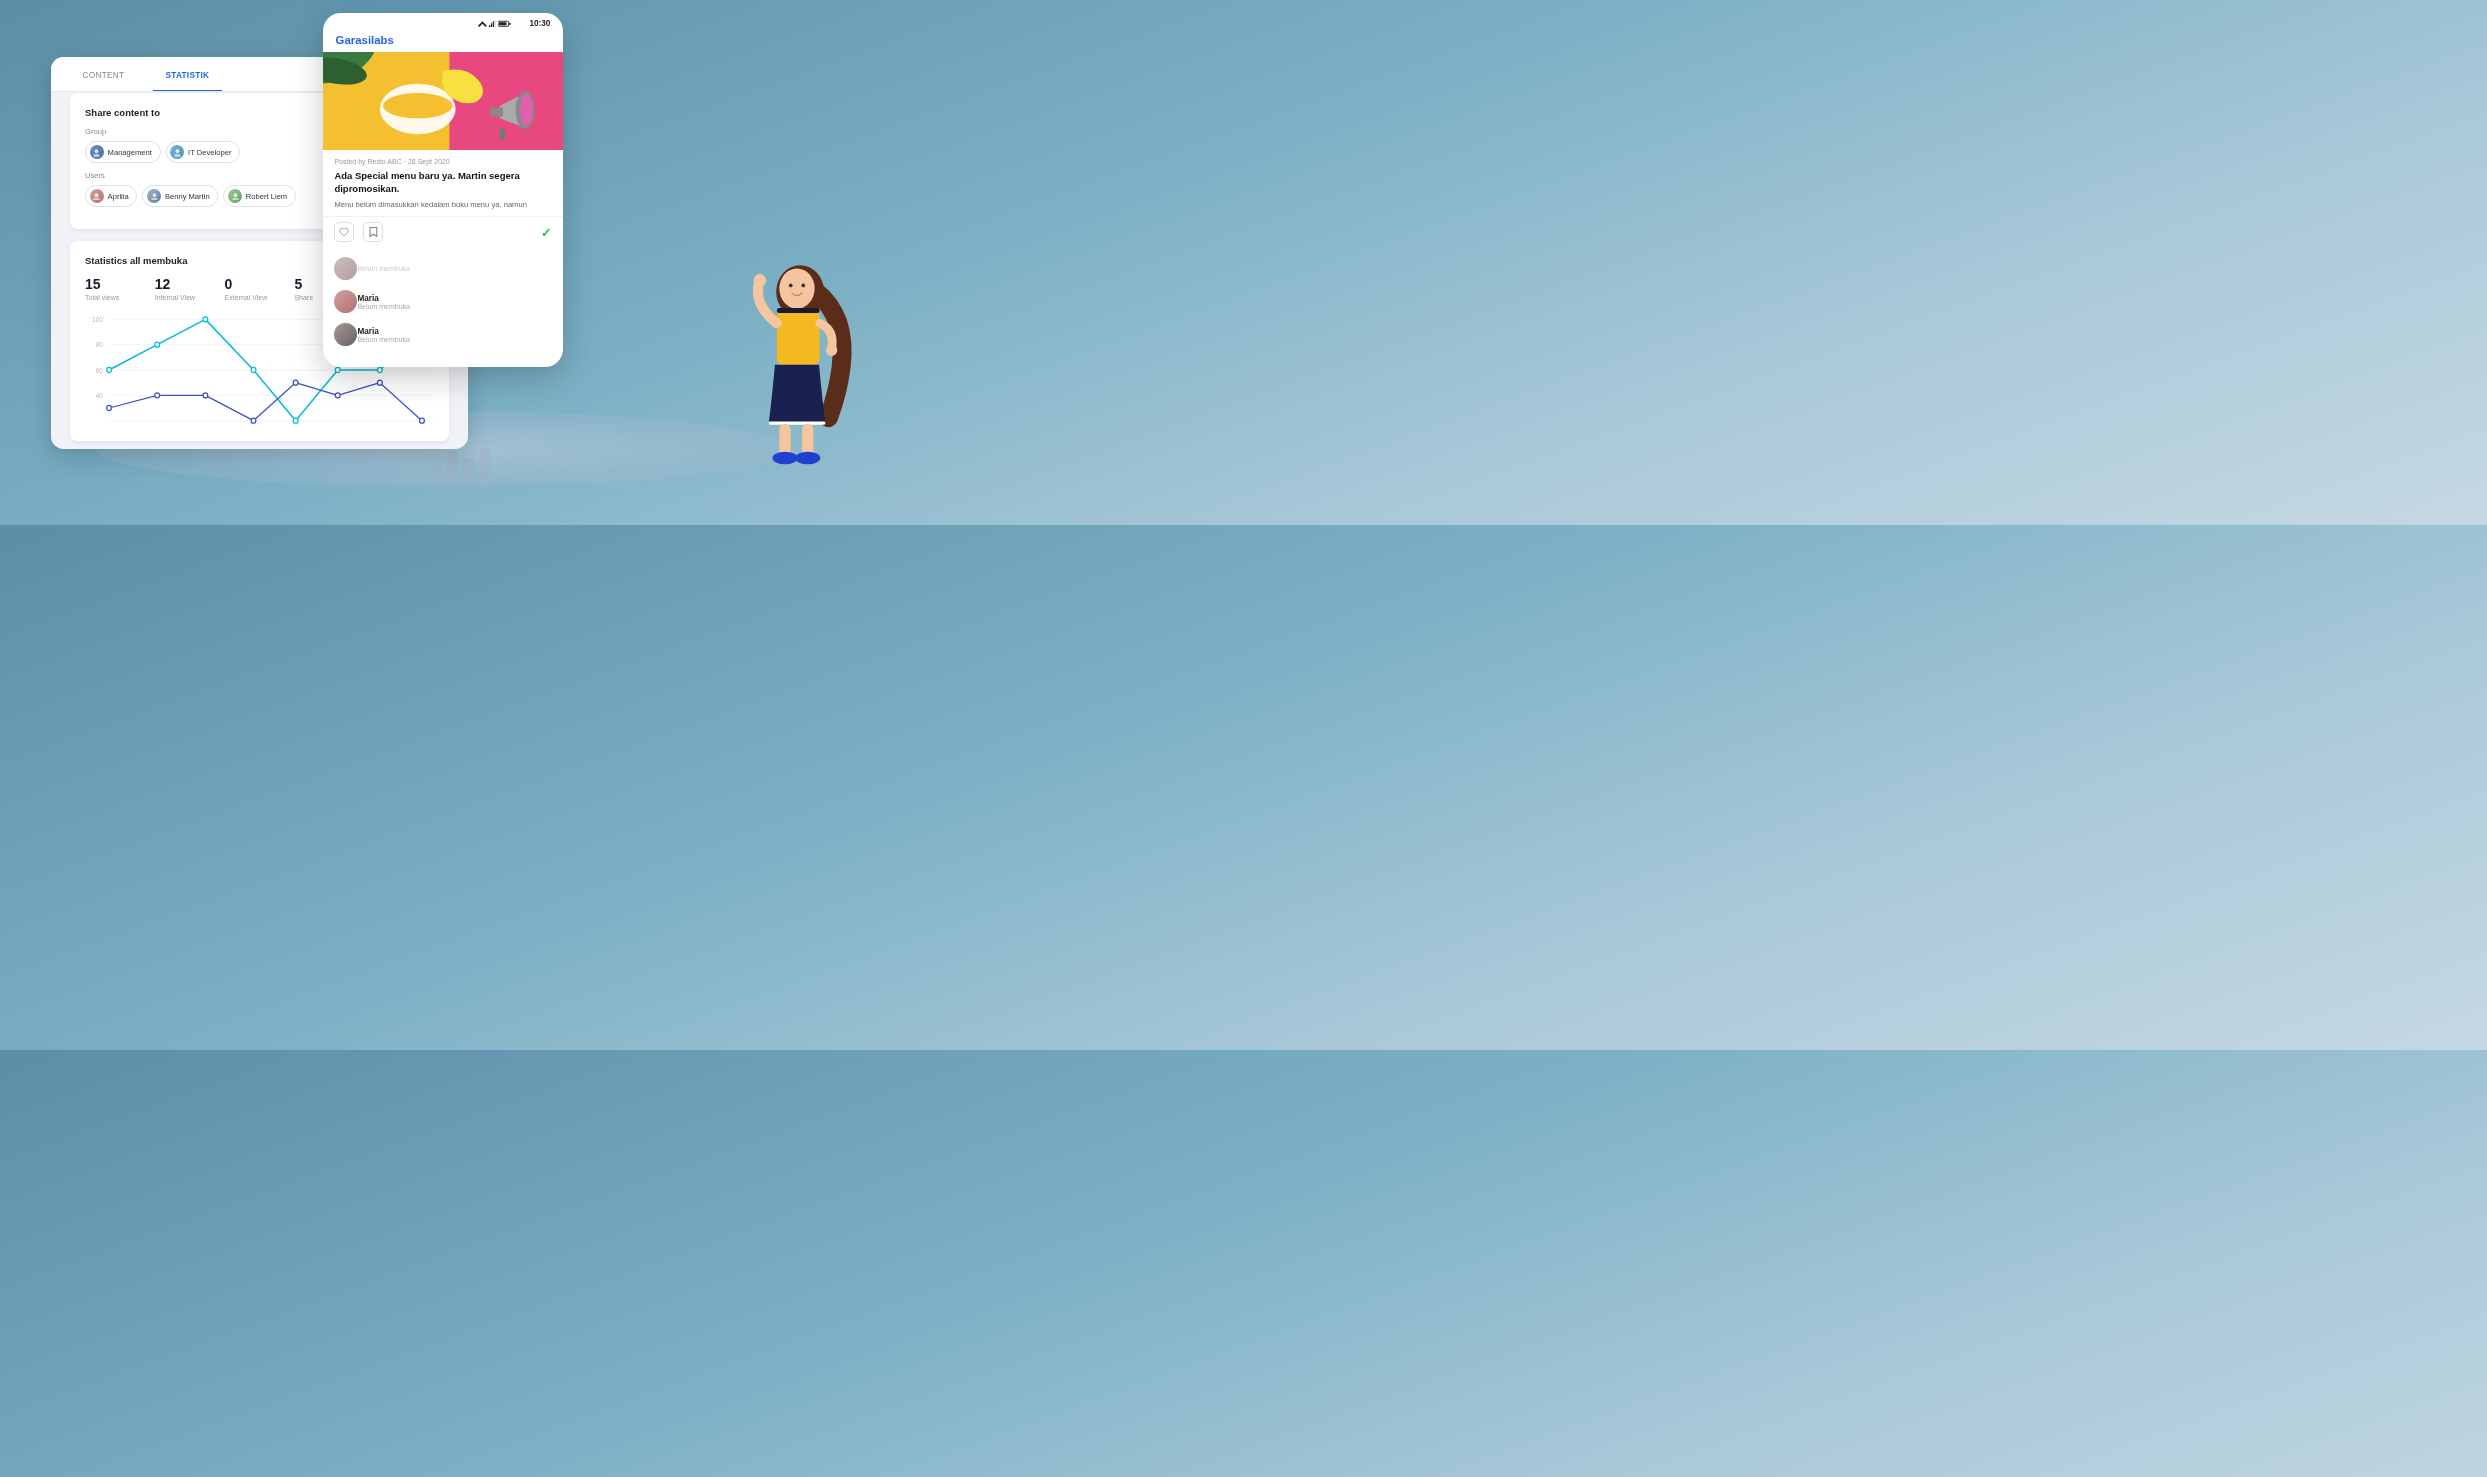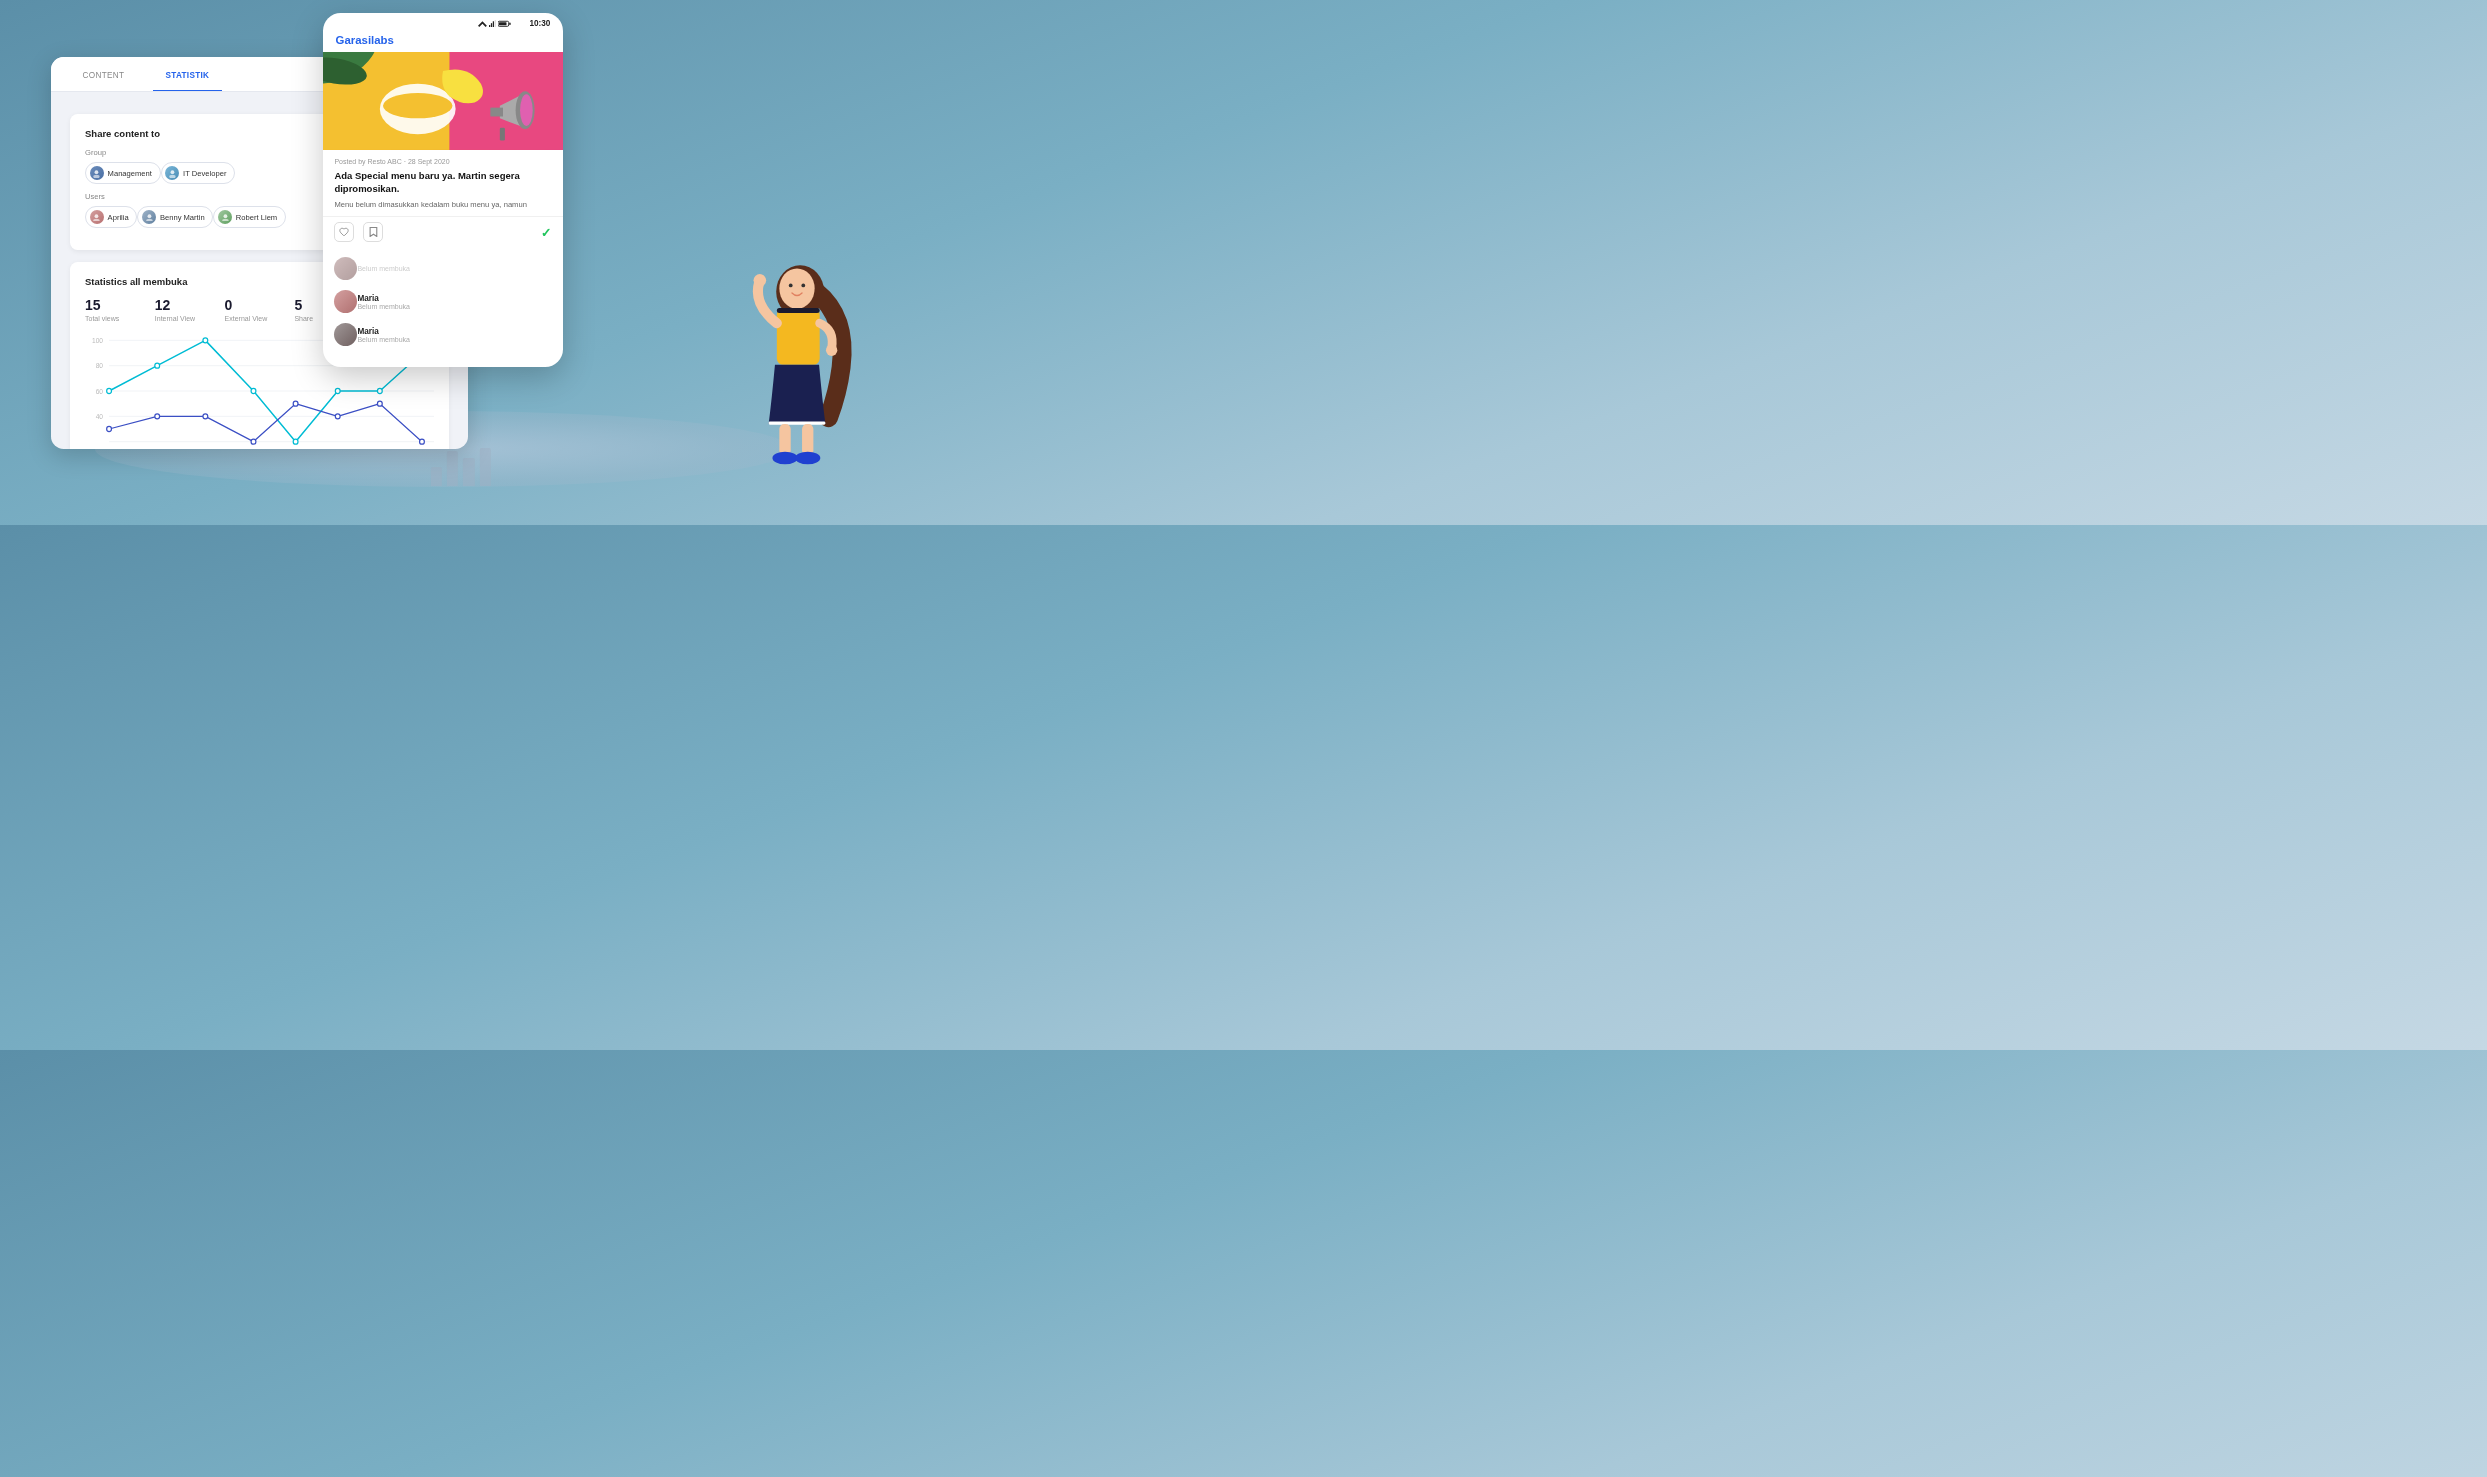--- a/index.html
+++ b/index.html
@@ -60,21 +60,21 @@
       letter-spacing: 0.3px;
     }
 
     .tab-item.active {
       color: #2563eb;
       border-bottom: 1.9px solid #2563eb;
       font-weight: 700;
     }
 
     .dashboard-content {
-      padding: 22px 19px;
+      padding: 1px 19px;
     }
 
     .share-section {
       background: white;
       border-radius: 7.6px;
       padding: 14px 15px;
       margin-bottom: 12.6px;
       box-shadow: 0 1.3px 5px rgba(0,0,0,0.06);
     }
 
@@ -90,20 +90,21 @@
     }
 
     .share-label {
       font-size: 7.6px;
       color: #888;
       margin-bottom: 5px;
     }
 
     .chip-row {
       display: flex;
+      gap: 5px;
       flex-wrap: wrap;
     }
 
     .chip {
       display: flex;
       align-items: center;
       gap: 3.8px;
       padding: 3.2px 7.6px 3.2px 3.8px;
       border: 0.6px solid #dde1ea;
       border-radius: 12.6px;

